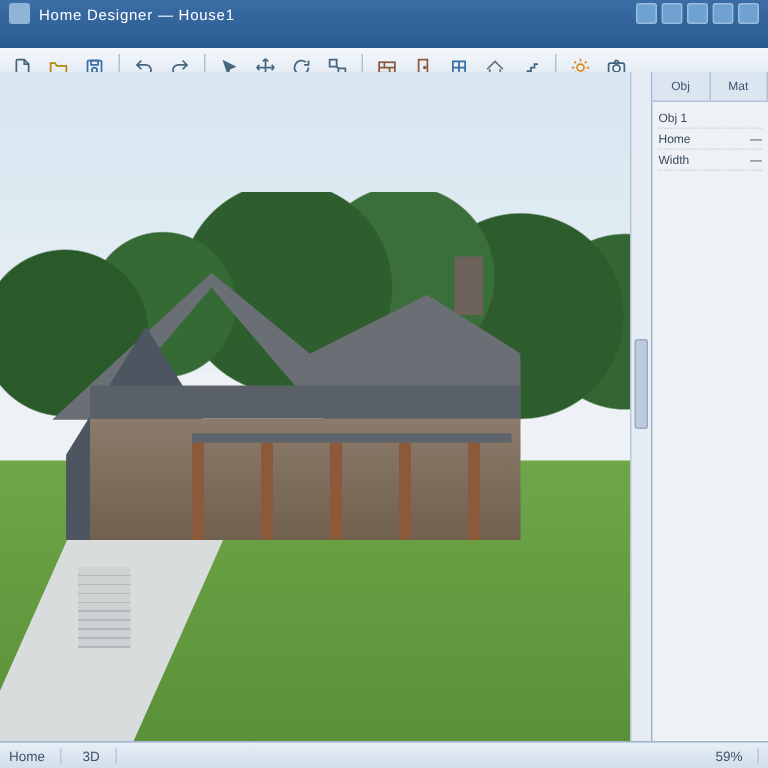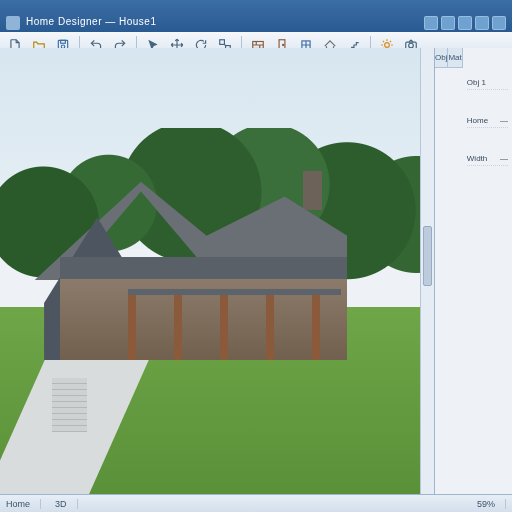--- a/index.html
+++ b/index.html
@@ -8,21 +8,21 @@
     font-family: Tahoma, Arial, sans-serif;
     font-size: 10px;
     background: #c8d6e8;
     overflow: hidden;
     position: relative;
   }
   .titlebar {
     height: 22px;
     background: linear-gradient(#3b6ea5, #2a5a92);
     color: #fff;
-    display: flex; align-items: flex-start;
+    display: flex; align-items: flex-end;
     padding: 16px 6px;
     gap: 6px;
     font-size: 10px;
   }
   .titlebar .app-icon {
     width: 14px; height: 14px; background: #8fb4d8; border-radius: 2px;
   }
   .titlebar .title { flex: 1; white-space: nowrap; overflow: hidden; text-overflow: ellipsis; letter-spacing: .5px;}
   .titlebar .tray { display:flex; gap:3px; }
   .titlebar .tray .ticon { width:14px; height:14px; background:#6fa1d1; border-radius:2px; border:1px solid rgba(255,255,255,.3);}
@@ -97,27 +97,27 @@
     background: repeating-linear-gradient(90deg, #8a5a3a 0 8px, transparent 8px 46px);
     border-top: 6px solid #5c636a;
   }
   .house .chimney{ position:absolute; right:8%; top:-6%; width:6%; height:22%; background:#6d6259; }
   .steps { position:absolute; left:12%; bottom:14%; width:8%; height:12%;
     background: repeating-linear-gradient(#cfd2d3 0 5px, #b4b8ba 5px 6px); }
   .side-panel {
     width: 78px;
     background: #eef2f7;
     border-left: 1px solid #9fb5cd;
-    display:flex; 
+    display:flex; flex-direction:column;
   }
   .panel-tabs { height: 20px; background:#dce6f1; border-bottom:1px solid #b0c2d7;
     display:flex; }
   .ptab { flex:1; font-size:8px; text-align:center; line-height:20px; color:#39556f; border-right:1px solid #b0c2d7; cursor:pointer;}
   .panel-body { flex:1; padding:4px; font-size:8px; color:#3a4a5a; }
-  .prop-row { display:flex; justify-content:space-between; padding:2px 0; border-bottom:1px dotted #c7d3e0;margin-top:24px;}
+  .prop-row { display:flex; justify-content:space-between; padding:2px 0; border-bottom:1px dotted #c7d3e0;}
   .scroll-v { position:absolute; right:78px; top:48px; bottom:18px; width:14px;
     background:#e6ecf3; border-left:1px solid #b7c7da;}
   .scroll-v .thumb{ position:absolute; left:2px; right:2px; top:40%; height:60px;
     background:#bdcbdc; border:1px solid #97acc4; border-radius:2px;}
   .statusbar {
     position:absolute; left:0; right:0; bottom:0; height:18px;
     background: linear-gradient(#e7eef6,#d3dfec);
     border-top:1px solid #9fb5cd;
     display:flex; align-items:center;
     font-size:9px; color:#3b5168; padding:0 6px; gap:14px;

